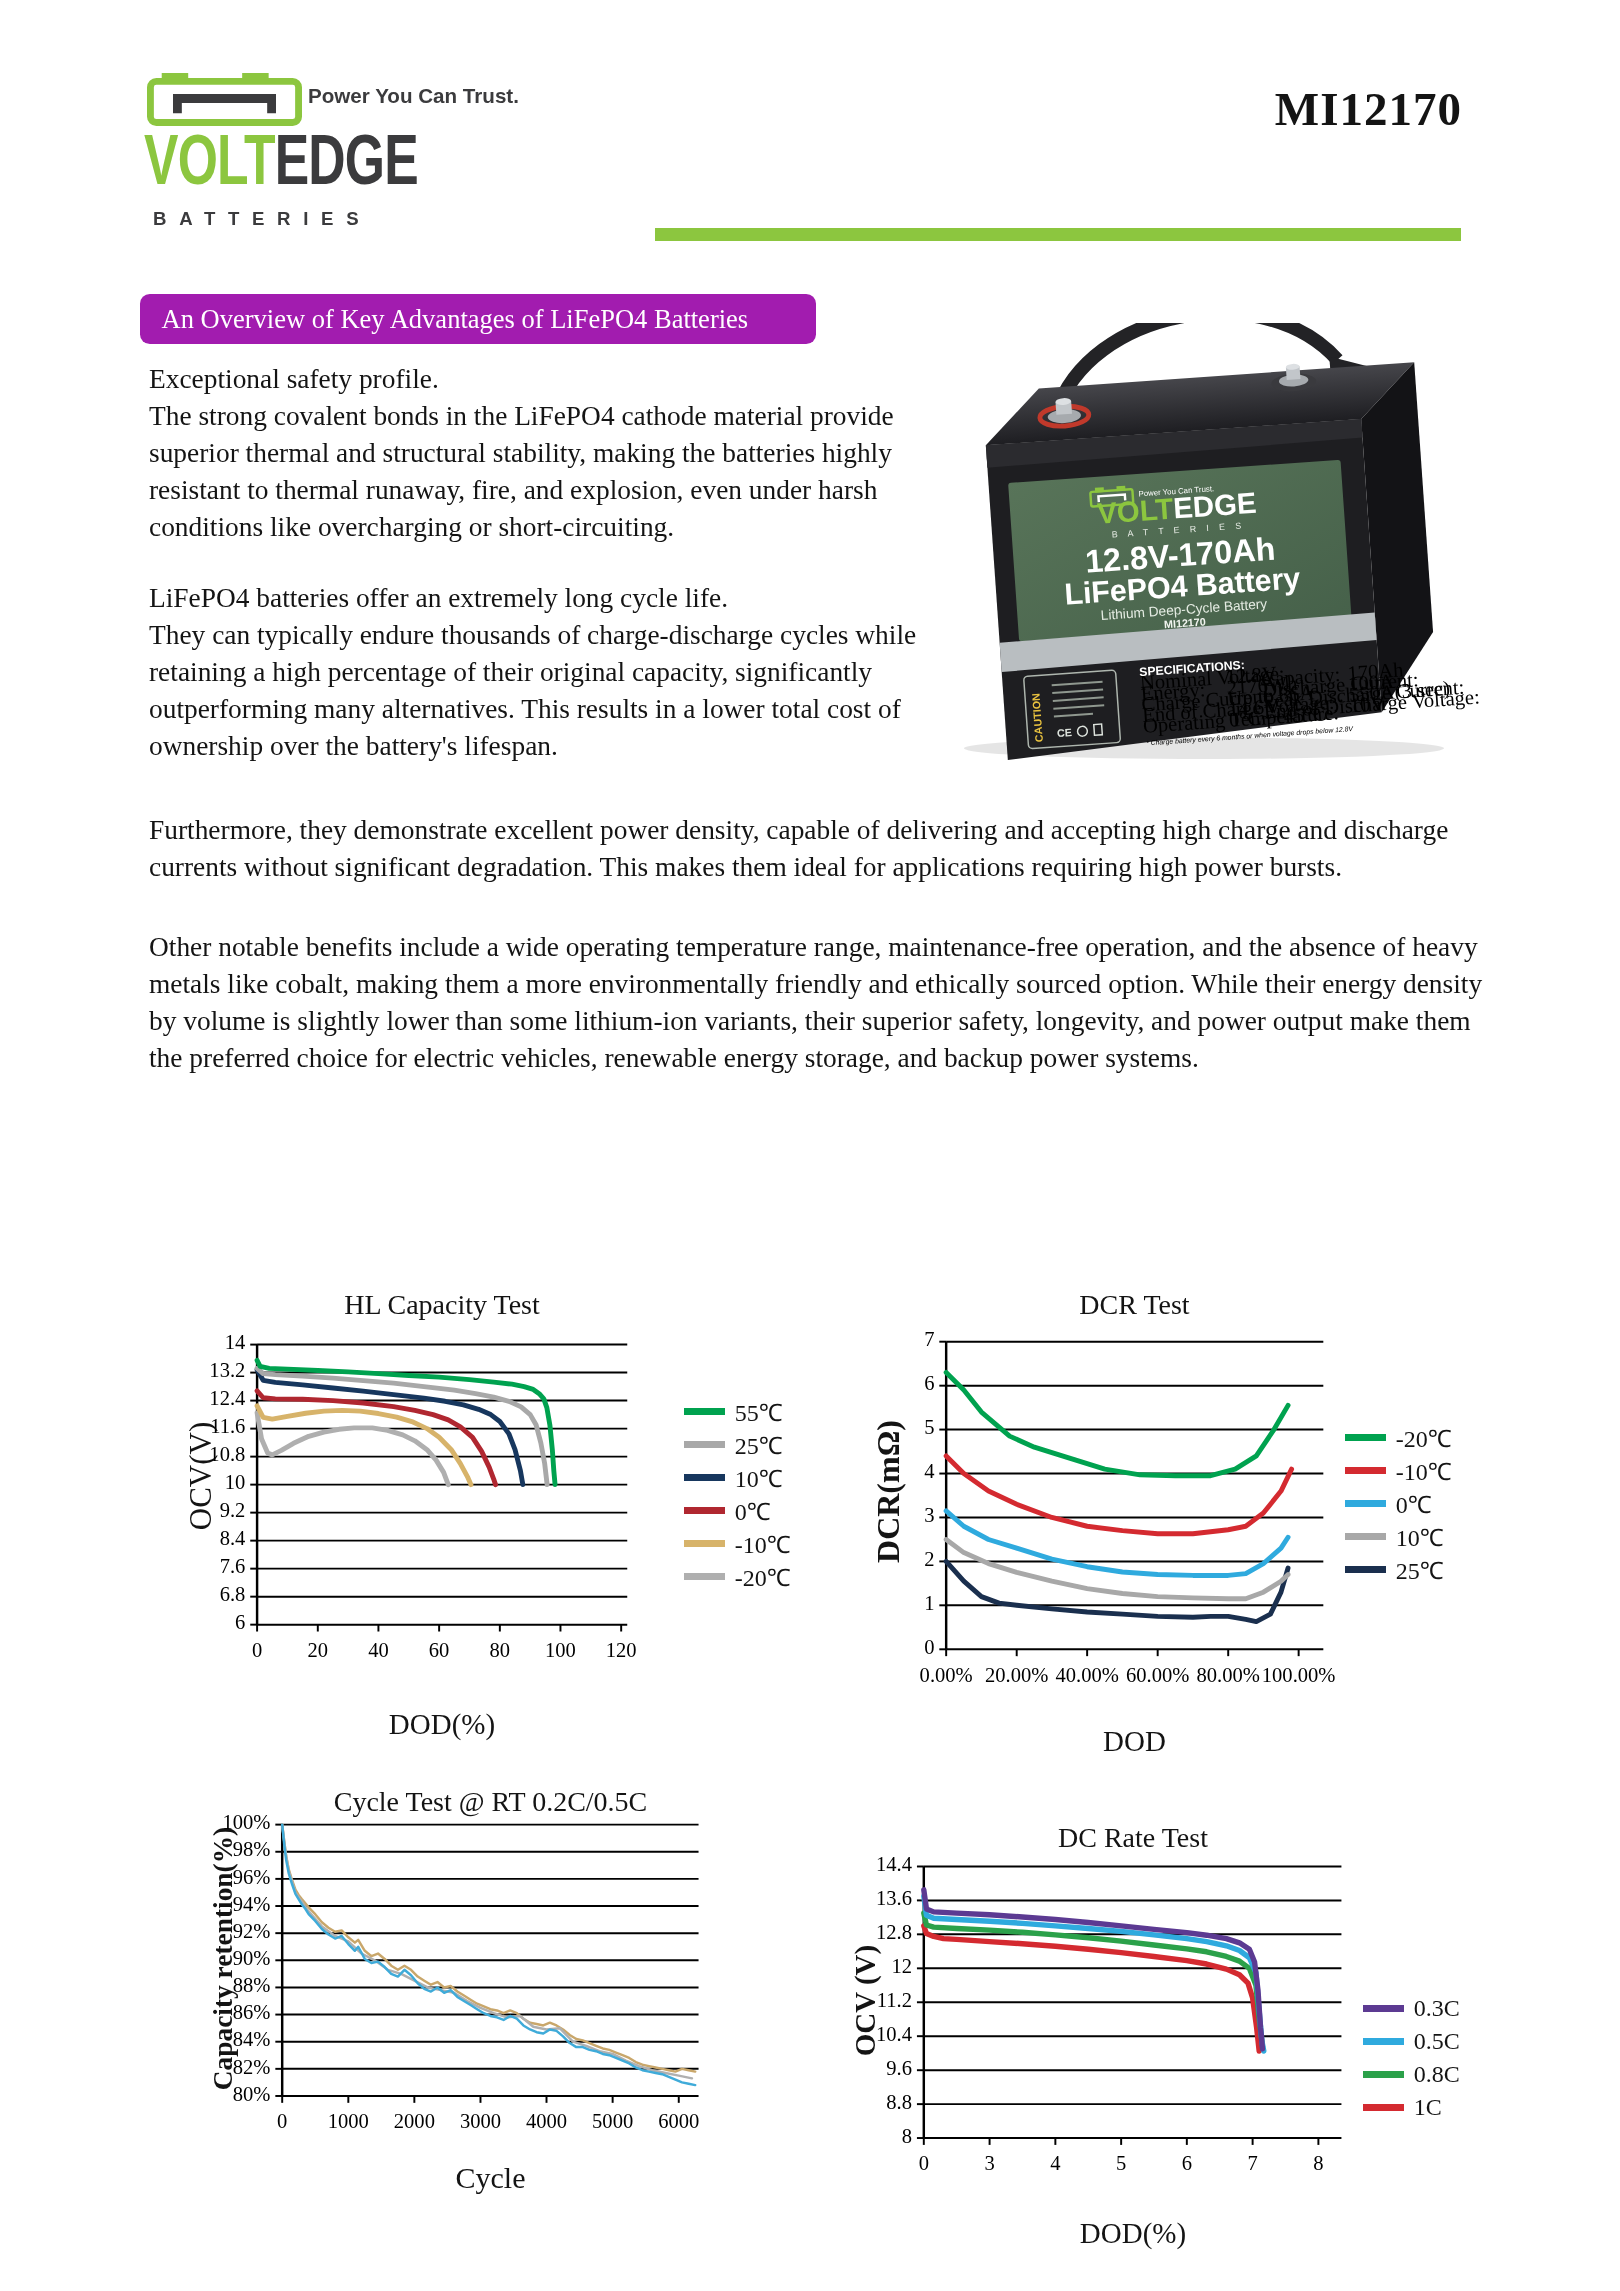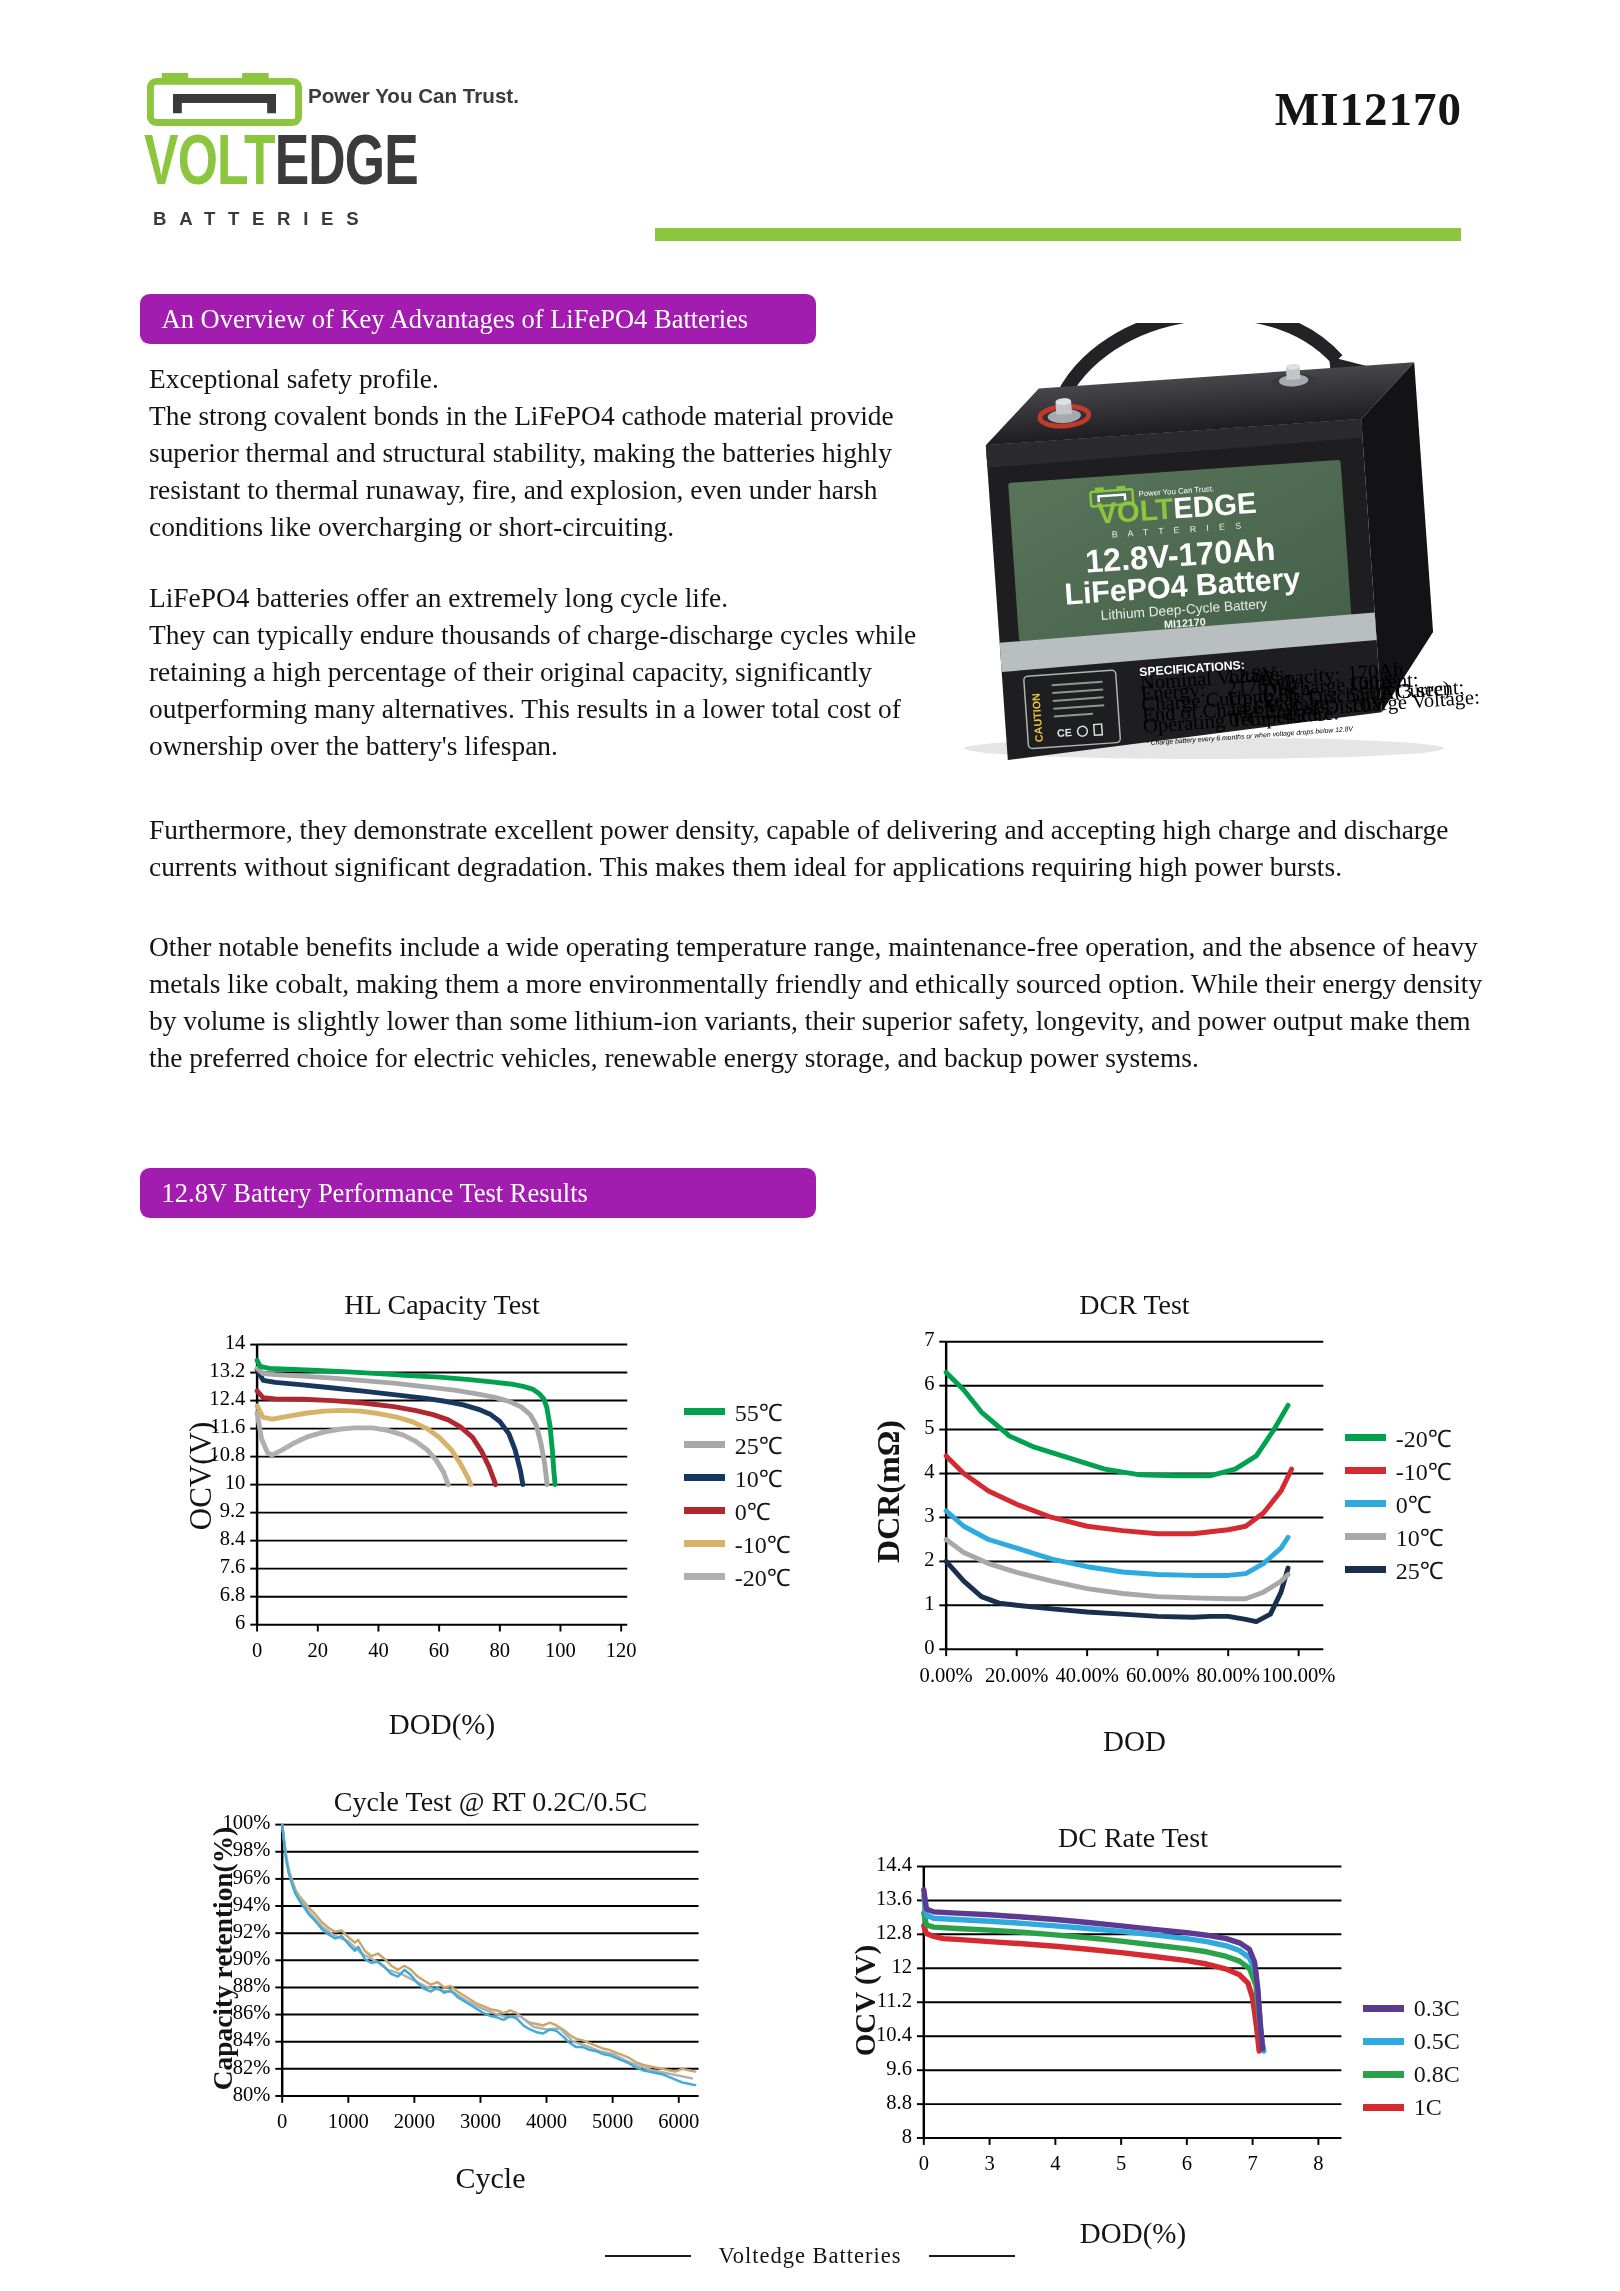--- a/index.html
+++ b/index.html
@@ -147,21 +147,20 @@
         <text x="124" y="62">End of Discharge Voltage:</text>
           <text x="212" y="62">10V</text>
         <text x="2" y="81" style="font:italic 7px 'Liberation Sans', sans-serif">* Charge battery every 6 months or when voltage drops below 12.8V</text>
       </g>
     </g>
   </svg>
 
   <div class="abs para" style="left:149px;top:812px;width:1341px;">Furthermore, they demonstrate excellent power density, capable of delivering and accepting high charge and discharge currents without significant degradation. This makes them ideal for applications  requiring high power bursts.</div>
   <div class="abs para" style="left:149px;top:929px;width:1341px;">Other notable benefits include a wide operating temperature range, maintenance-free operation, and the absence of heavy metals like cobalt, making them a more environmentally friendly and ethically sourced option. While their energy density by volume is slightly lower than some lithium-ion variants, their superior safety, longevity, and power output make them the preferred choice for electric vehicles, renewable energy storage, and backup power systems.</div>
 
-  <div class="abs band" style="left:140px;top:1168px;width:676px;">12.8V Battery Performance Test Results</div>
 
   <div class="abs" style="left:167px;top:1279px;width:627px;height:470px;">
     <div class="abs chart-title" style="left:90px;top:9.8px;width:370px;">HL Capacity Test</div>
     <div class="abs axis-label rot" style="left:-64px;top:179px;width:196px;font-size:31px;">OCV(V)</div>
     <svg class="abs" style="left:0;top:44px;" width="519" height="382" viewBox="0 0 530 390">
         <line x1="92" x2="470" y1="22.0" y2="22.0" stroke="#000" stroke-width="2"></line>
         <line x1="85" x2="92" y1="22.0" y2="22.0" stroke="#000" stroke-width="2"></line>
         <text x="80" y="22.0" text-anchor="end" dominant-baseline="middle">14</text>
         <line x1="92" x2="470" y1="50.6" y2="50.6" stroke="#000" stroke-width="2"></line>
         <line x1="85" x2="92" y1="50.6" y2="50.6" stroke="#000" stroke-width="2"></line>
@@ -440,20 +439,15 @@
           <span class="legend-dash" style="background: rgb(43, 161, 74);"></span>
           <span class="legend-label">0.8C</span>
         </div>
         <div class="legend-row">
           <span class="legend-dash" style="background: rgb(212, 42, 48);"></span>
           <span class="legend-label">1C</span>
         </div>
       </div>
   </div>
 
-  <div class="abs footer-wrap" style="left:0;top:2243px;width:1620px;">
-    <div class="footer-line"></div>
-    <div class="footer-text">Voltedge Batteries</div>
-    <div class="footer-line"></div>
-  </div>
 
 </div>
 
 
 </body></html>

